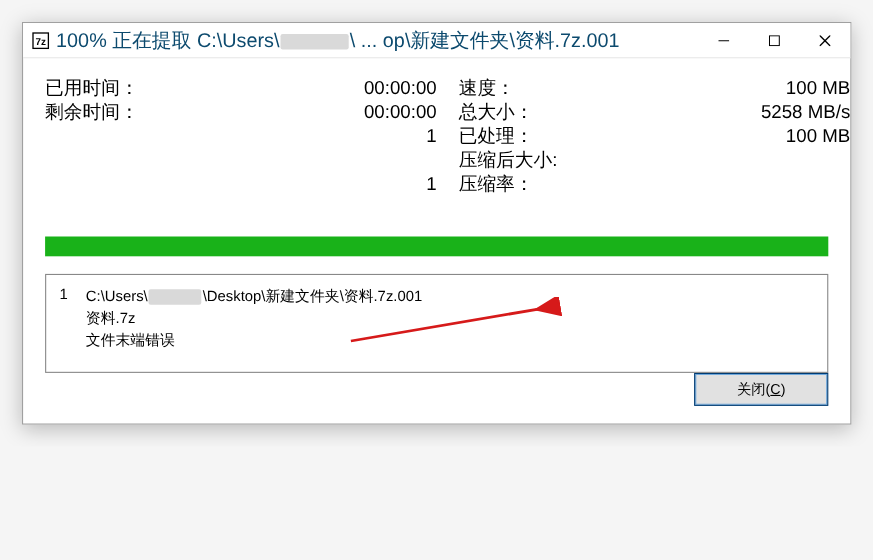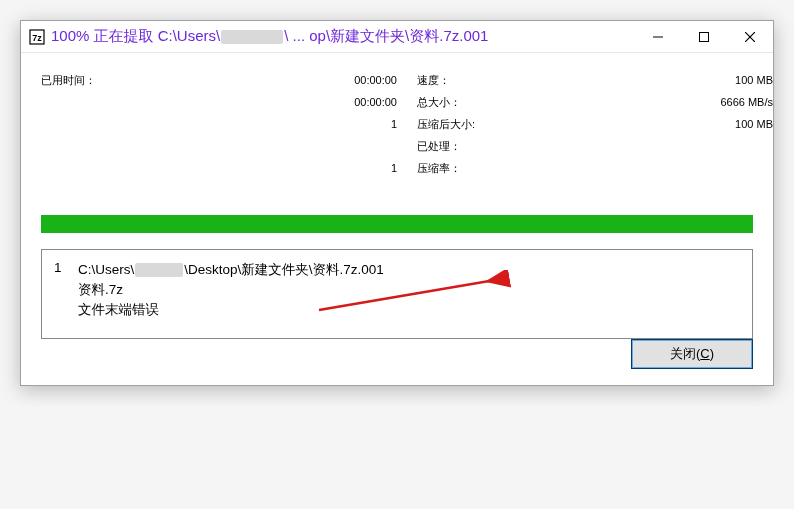--- a/index.html
+++ b/index.html
@@ -25,21 +25,21 @@
       border-bottom: 1px solid #e8e8e8;
     }
     .title-icon {
       width: 16px;
       height: 16px;
       margin-right: 6px;
       display: flex;
       align-items: flex-start;
       justify-content: center;
     }
-    .title-text { flex: 1; font-size: 15px; color: #6d28d9; white-space: nowrap; overflow: hidden; }
+    .title-text { flex: 1; font-size: 18px; color: #0c4a6e; white-space: nowrap; overflow: hidden; }
     .title-controls { display: flex; }
     .title-btn {
       width: 46px;
       height: 32px;
       display: flex;
       align-items: center;
       justify-content: center;
       color: #333;
     }
     .smudge {
@@ -55,21 +55,21 @@
       padding: 16px 20px 16px 20px;
       position: relative;
     }
     .stats {
       display: flex;
       gap: 20px;
       margin-bottom: 8px;
     }
     .col {
       display: flex;
-      font-size: 11px;
+      font-size: 17px;
       color: #000;
       justify-content: flex-end;
     }
     .col-left { flex: 0 0 50%; }
     .col-right { flex: 0 0 50%; }
     .labels { flex: 1; line-height: 22px; }
     .values { text-align: right; line-height: 22px; }
     .row { height: 22px; }
     .progress-wrap { margin: 36px 0 16px 0; }
     .progress {
@@ -141,41 +141,42 @@
       </div>
     </div>
   </div>
 
   <div class="client">
 
     <div class="stats">
       <div class="col col-left">
         <div class="labels">
           <div class="row">已用时间：</div>
+          <div class="row">剩余时间：</div>
           <div class="row"></div>
         </div>
         <div class="values">
           <div class="row">00:00:00</div>
           <div class="row">00:00:00</div>
           <div class="row">1</div>
           <div class="row"></div>
           <div class="row">1</div>
         </div>
       </div>
       <div class="col col-right">
         <div class="labels">
           <div class="row">速度：</div>
           <div class="row">总大小：</div>
+          <div class="row">已处理：</div>
           <div class="row">压缩后大小:</div>
-          <div class="row">已处理：</div>
           <div class="row">压缩率：</div>
         </div>
         <div class="values">
           <div class="row">100 MB</div>
-          <div class="row">6666 MB/s</div>
+          <div class="row">5258 MB/s</div>
           <div class="row">100 MB</div>
           <div class="row"></div>
           <div class="row"></div>
         </div>
       </div>
     </div>
 
     <div class="progress-wrap">
       <div class="progress"></div>
     </div>

